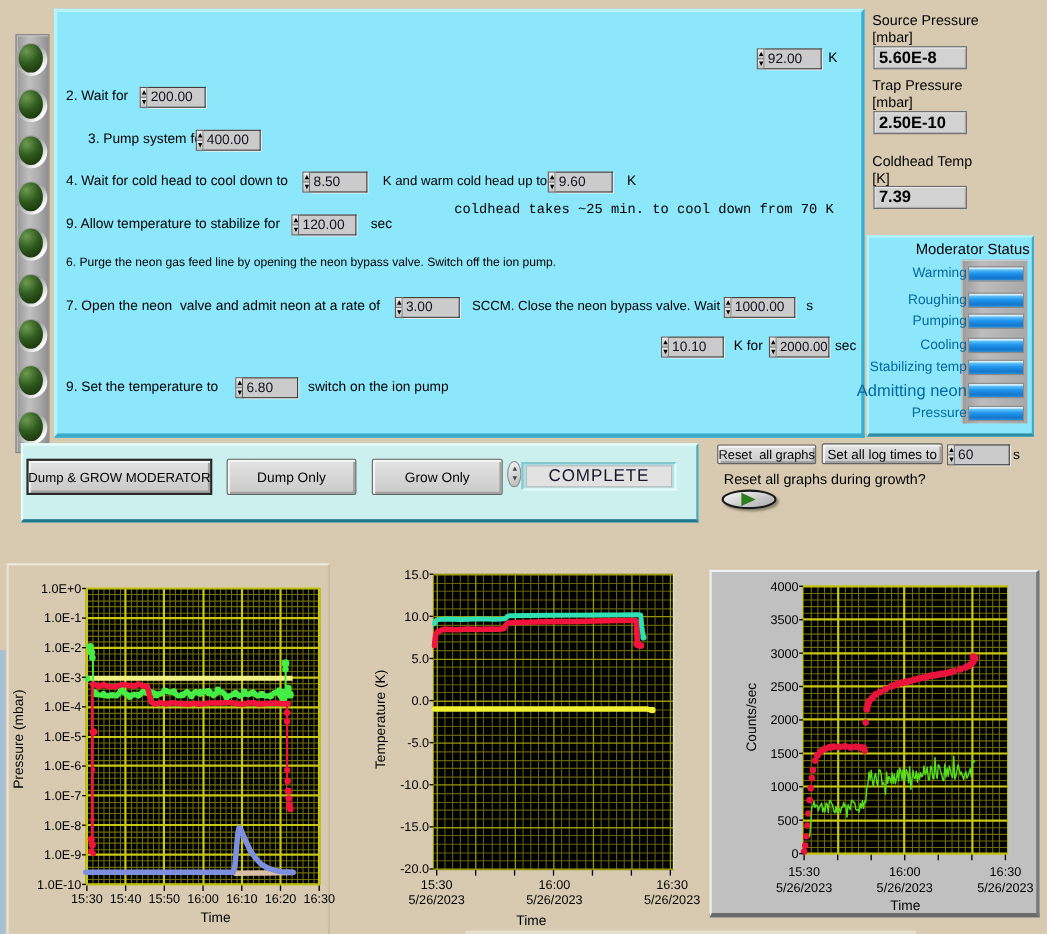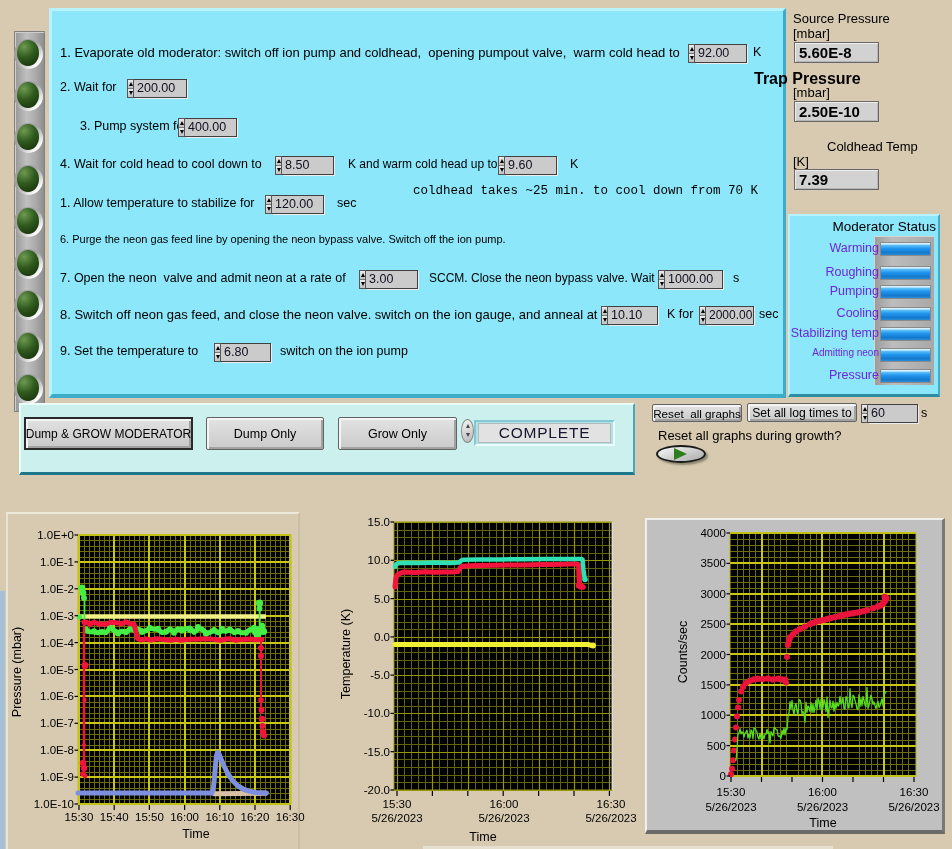--- a/index.html
+++ b/index.html
@@ -7,21 +7,21 @@
 .t{position:absolute;white-space:pre;color:#000}
 .spin{position:absolute;display:flex;align-items:stretch;height:19px}
 .sarr{width:7px;display:flex;flex-direction:column;border:1px solid #555;background:#dcdcdc}
 .sab{flex:1;position:relative;background:linear-gradient(#eee,#c0c0c0)}
 .sab+.sab{border-top:1px solid #777}
 .tu{position:absolute;left:1px;top:2px;width:0;height:0;border-left:2.5px solid transparent;border-right:2.5px solid transparent;border-bottom:4px solid #000}
 .td{position:absolute;left:1px;top:2px;width:0;height:0;border-left:2.5px solid transparent;border-right:2.5px solid transparent;border-top:4px solid #000}
 .sbox{height:19px;background:#cbcbcb;border:1px solid #404040;border-left:none;line-height:17px;padding-left:3px;color:#101020;box-shadow:1px 1px 0 #eee}
 .disp{position:absolute;width:85px;height:21px;background:#d2d2d2;border:1px solid #686868;box-shadow:inset 1px 1px 0 #ededed,inset -1px -1px 0 #b5b5b5;font-weight:bold;font-size:15px;line-height:19px;padding-left:4px;color:#000}
 .btn{position:absolute;background:linear-gradient(#e3e3e3,#cacaca);border:1px solid #636363;border-radius:2px;box-shadow:inset 2px 2px 0 #f4f4f4,inset -2px -2px 0 #a2a2a2;display:flex;align-items:center;justify-content:center;color:#000;white-space:pre}
-.lbl{position:absolute;white-space:nowrap;color:#6d28d9;font-size:13px}
+.lbl{position:absolute;white-space:nowrap;color:#0369a1;font-size:13px}
 .bar{position:absolute;width:51px;height:14px;background:linear-gradient(#d9f0ff 0 8%,#5abef8 20%,#2196ee 45%,#1478cd 80%,#2a8dd8 100%);border:1px solid #8a8a8a}
 
 </style></head><body>
 <div id="root">
 <div style="position:absolute;left:0;top:591px;width:5px;height:258px;background:#a5c0d4"></div>
 <div style="position:absolute;left:14px;top:31px;width:31px;height:381px;background:linear-gradient(90deg,#969696,#c0c0c0 40%,#ababab 70%,#8e8e8e);border:1px solid #808080;box-shadow:inset 1px 1px 0 #cfcfcf"></div>
 <div style="position:absolute;left:13.5px;top:39.1px;width:29px;height:30px;border-radius:50%;background:linear-gradient(135deg,#a0a0a0 42%,#c9c9c9 62%,#fdfdfd 82%)"></div>
 <div style="position:absolute;left:17px;top:40.1px;width:21.5px;height:26px;border-radius:50%;background:radial-gradient(circle at 32% 26%,#6d9a50,#2f5a1e 45%,#1a360c 85%)"></div>
 <div style="position:absolute;left:13.5px;top:81.0px;width:29px;height:30px;border-radius:50%;background:linear-gradient(135deg,#a0a0a0 42%,#c9c9c9 62%,#fdfdfd 82%)"></div>
 <div style="position:absolute;left:17px;top:82.0px;width:21.5px;height:26px;border-radius:50%;background:radial-gradient(circle at 32% 26%,#6d9a50,#2f5a1e 45%,#1a360c 85%)"></div>
@@ -33,21 +33,20 @@
 <div style="position:absolute;left:17px;top:207.6px;width:21.5px;height:26px;border-radius:50%;background:radial-gradient(circle at 32% 26%,#6d9a50,#2f5a1e 45%,#1a360c 85%)"></div>
 <div style="position:absolute;left:13.5px;top:248.5px;width:29px;height:30px;border-radius:50%;background:linear-gradient(135deg,#a0a0a0 42%,#c9c9c9 62%,#fdfdfd 82%)"></div>
 <div style="position:absolute;left:17px;top:249.5px;width:21.5px;height:26px;border-radius:50%;background:radial-gradient(circle at 32% 26%,#6d9a50,#2f5a1e 45%,#1a360c 85%)"></div>
 <div style="position:absolute;left:13.5px;top:290.4px;width:29px;height:30px;border-radius:50%;background:linear-gradient(135deg,#a0a0a0 42%,#c9c9c9 62%,#fdfdfd 82%)"></div>
 <div style="position:absolute;left:17px;top:291.4px;width:21.5px;height:26px;border-radius:50%;background:radial-gradient(circle at 32% 26%,#6d9a50,#2f5a1e 45%,#1a360c 85%)"></div>
 <div style="position:absolute;left:13.5px;top:332.2px;width:29px;height:30px;border-radius:50%;background:linear-gradient(135deg,#a0a0a0 42%,#c9c9c9 62%,#fdfdfd 82%)"></div>
 <div style="position:absolute;left:17px;top:333.2px;width:21.5px;height:26px;border-radius:50%;background:radial-gradient(circle at 32% 26%,#6d9a50,#2f5a1e 45%,#1a360c 85%)"></div>
 <div style="position:absolute;left:13.5px;top:374.1px;width:29px;height:30px;border-radius:50%;background:linear-gradient(135deg,#a0a0a0 42%,#c9c9c9 62%,#fdfdfd 82%)"></div>
 <div style="position:absolute;left:17px;top:375.1px;width:21.5px;height:26px;border-radius:50%;background:radial-gradient(circle at 32% 26%,#6d9a50,#2f5a1e 45%,#1a360c 85%)"></div>
 <div style="position:absolute;left:49px;top:8px;width:737px;height:390px;background:#8ce7fa;border-top:3px solid #b8f3fd;border-left:3px solid #b8f3fd;border-right:3px solid #3dacca;border-bottom:4px solid #3dacca"></div>
-<div class="t" style="left:60px;top:45.0px;font-size:13px;">1. Evaporate old moderator: switch off ion pump and coldhead,  opening pumpout valve,  warm cold head to</div>
 <div class="spin" style="left:688px;top:44.0px">
       <div class="sarr">
         <div class="sab">
           <div class="tu"></div>
         </div>
         <div class="sab">
           <div class="td"></div>
         </div>
       </div>
       <div class="sbox" style="width:52px;font-size:12.5px">92.00</div>
@@ -96,21 +95,21 @@
           <div class="tu"></div>
         </div>
         <div class="sab">
           <div class="td"></div>
         </div>
       </div>
       <div class="sbox" style="width:52px;font-size:12.5px">9.60</div>
     </div>
 <div class="t" style="left:570px;top:156.5px;font-size:12.5px;">K</div>
 <div class="t" style="left:413px;top:183.5px;font-size:12.5px;font-family:Liberation Mono, monospace;">coldhead takes ~25 min. to cool down from 70 K</div>
-<div class="t" style="left:60px;top:195.5px;font-size:12.5px;">1. Allow temperature to stabilize for</div>
+<div class="t" style="left:60px;top:195.5px;font-size:12.5px;">9. Allow temperature to stabilize for</div>
 <div class="spin" style="left:265px;top:194.5px">
       <div class="sarr">
         <div class="sab">
           <div class="tu"></div>
         </div>
         <div class="sab">
           <div class="td"></div>
         </div>
       </div>
       <div class="sbox" style="width:52px;font-size:12.5px">120.00</div>
@@ -135,21 +134,20 @@
         <div class="sab">
           <div class="tu"></div>
         </div>
         <div class="sab">
           <div class="td"></div>
         </div>
       </div>
       <div class="sbox" style="width:58px;font-size:12.5px">1000.00</div>
     </div>
 <div class="t" style="left:733px;top:270.5px;font-size:12.5px;">s</div>
-<div class="t" style="left:60px;top:307.0px;font-size:13px;">8. Switch off neon gas feed, and close the neon valve. switch on the ion gauge, and anneal at</div>
 <div class="spin" style="left:601px;top:306.0px">
       <div class="sarr">
         <div class="sab">
           <div class="tu"></div>
         </div>
         <div class="sab">
           <div class="td"></div>
         </div>
       </div>
       <div class="sbox" style="width:50px;font-size:12.5px">10.10</div>
@@ -176,40 +174,40 @@
         <div class="sab">
           <div class="td"></div>
         </div>
       </div>
       <div class="sbox" style="width:50px;font-size:12.5px">6.80</div>
     </div>
 <div class="t" style="left:280px;top:344.0px;font-size:12.5px;">switch on the ion pump</div>
 <div class="t" style="left:793px;top:11px;font-size:13px;">Source Pressure</div>
 <div class="t" style="left:793px;top:26px;font-size:13px;">[mbar]</div>
 <div class="disp" style="left:794px;top:42px">5.60E-8</div>
-<div class="t" style="left:754px;top:70px;font-size:16px;font-weight:bold;">Trap Pressure</div>
+<div class="t" style="left:793px;top:70px;font-size:13px;">Trap Pressure</div>
 <div class="t" style="left:793px;top:85px;font-size:13px;">[mbar]</div>
 <div class="disp" style="left:794px;top:101px">2.50E-10</div>
-<div class="t" style="left:793px;top:139px;font-size:13px;margin-left:34px;">Coldhead Temp</div>
+<div class="t" style="left:793px;top:139px;font-size:13px;">Coldhead Temp</div>
 <div class="t" style="left:793px;top:154px;font-size:13px;">[K]</div>
 <div class="disp" style="left:794px;top:169px">7.39</div>
 <div style="position:absolute;left:788px;top:214px;width:152px;height:183px;background:#8ce7fa;border-top:2px solid #b8f3fd;border-left:2px solid #b8f3fd;border-right:2px solid #3dacca;border-bottom:3px solid #2f8da3"></div>
 <div class="t" style="right:16px;top:219px;font-size:13.5px;font-weight:normal">Moderator Status</div>
 <div style="position:absolute;left:874px;top:236px;width:60px;height:149px;background:linear-gradient(90deg,#9a9a9a,#bdbdbd 30%,#a8a8a8);box-shadow:inset 1px 1px 0 #d5d5d5"></div>
 <div class="lbl" style="right:73px;top:241.4px;font-size:12.5px">Warming</div>
 <div class="bar" style="left:880px;top:242.4px"></div>
 <div class="lbl" style="right:73px;top:264.5px;font-size:12.5px">Roughing</div>
 <div class="bar" style="left:880px;top:265.5px"></div>
 <div class="lbl" style="right:73px;top:284.0px;font-size:12.5px">Pumping</div>
 <div class="bar" style="left:880px;top:285.0px"></div>
 <div class="lbl" style="right:73px;top:305.6px;font-size:12.5px">Cooling</div>
 <div class="bar" style="left:880px;top:306.6px"></div>
 <div class="lbl" style="right:73px;top:326.0px;font-size:12.5px">Stabilizing temp</div>
 <div class="bar" style="left:880px;top:327.0px"></div>
-<div class="lbl" style="right:73px;top:347.3px;font-size:10px">Admitting neon</div>
+<div class="lbl" style="right:73px;top:347.3px;font-size:15px">Admitting neon</div>
 <div class="bar" style="left:880px;top:348.3px"></div>
 <div class="lbl" style="right:73px;top:367.8px;font-size:12.5px">Pressure</div>
 <div class="bar" style="left:880px;top:368.8px"></div>
 <div style="position:absolute;left:19px;top:403px;width:616px;height:72px;background:#cbf0ee;border-top:2px solid #eafdf7;border-left:2px solid #eafdf7;border-right:2px solid #4aa8b8;border-bottom:3px solid #20768a"></div>
 <div class="btn" style="left:24px;top:417px;width:169px;height:33px;border:2px solid #2a2a2a;background:linear-gradient(#e2e2e2,#c8c8c8);font-size:12px;border-radius:0">Dump &amp; GROW MODERATOR</div>
 <div class="btn" style="left:206px;top:417px;width:118px;height:33px;font-size:12.5px">Dump Only</div>
 <div class="btn" style="left:338px;top:417px;width:119px;height:33px;font-size:12.5px">Grow Only</div>
 <div style="position:absolute;left:461px;top:419px;width:13px;height:24px;border-radius:50%;background:linear-gradient(150deg,#f5f5f5,#b9b9b9);border:1px solid #8a8a8a"></div>
 <div style="position:absolute;left:465.5px;top:424px;width:0;height:0;border-left:2.5px solid transparent;border-right:2.5px solid transparent;border-bottom:4px solid #444"></div>
 <div style="position:absolute;left:465.5px;top:433px;width:0;height:0;border-left:2.5px solid transparent;border-right:2.5px solid transparent;border-top:4px solid #444"></div>

